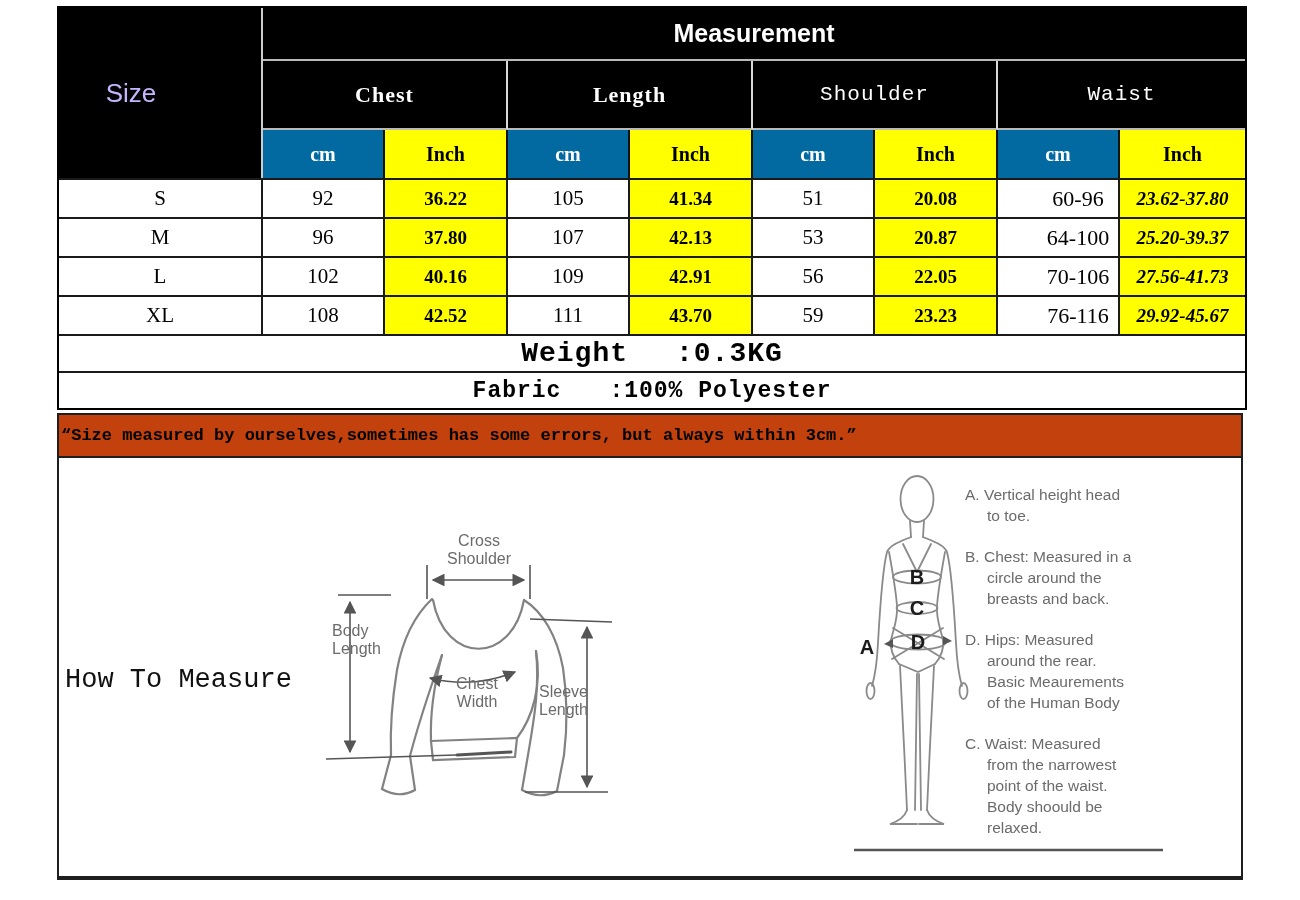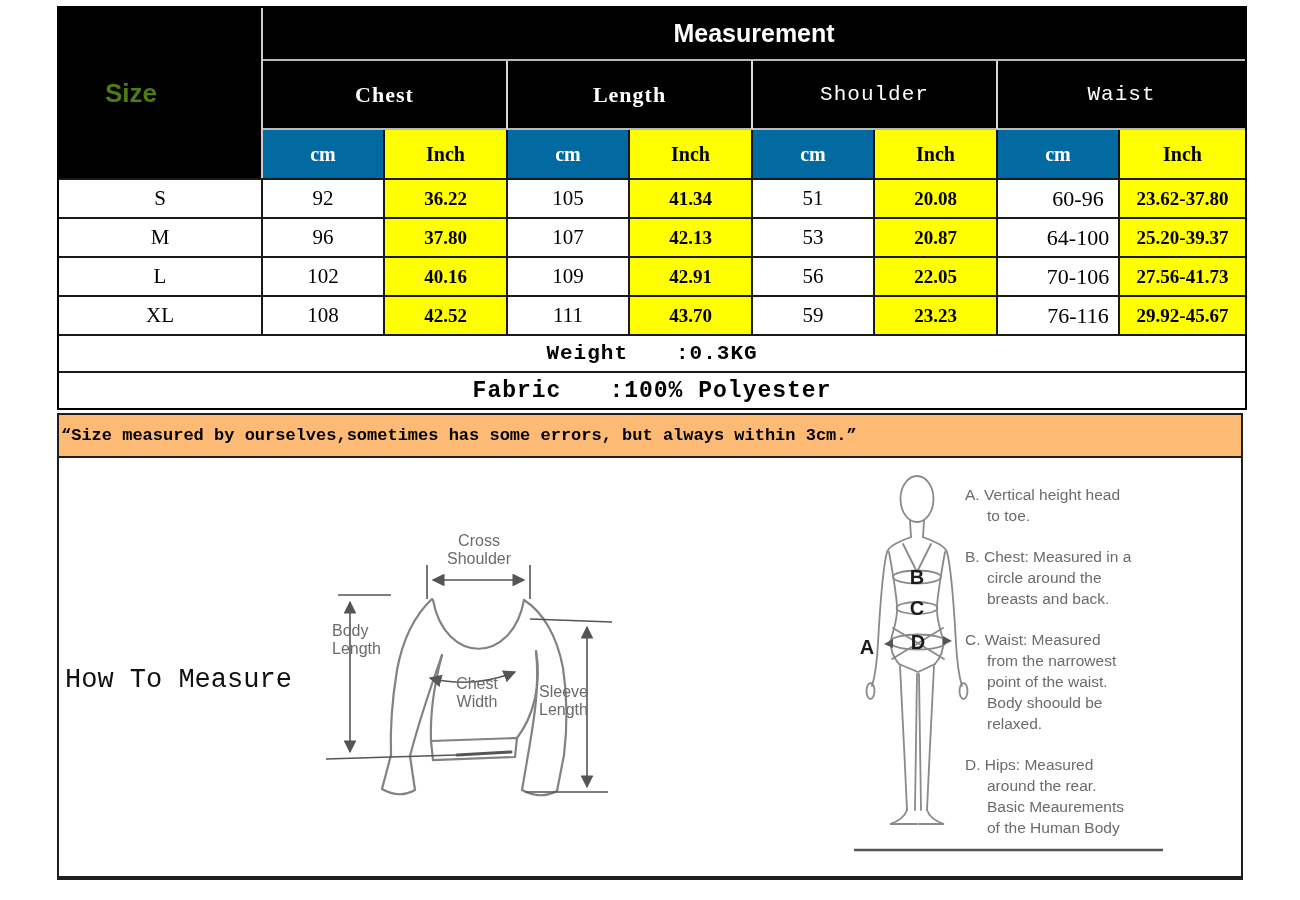--- a/index.html
+++ b/index.html
@@ -5,50 +5,50 @@
   html,body{margin:0;padding:0;background:#ffffff;}
   .page{position:relative;width:1300px;height:900px;background:#fff;overflow:hidden;
         font-family:"Liberation Serif", serif;color:#000;}
   .content{position:absolute;left:57px;top:6px;width:1186px;}
 
   
   table.size-table{border-collapse:separate;border-spacing:0;table-layout:fixed;
     width:1186px;border:2px solid #000;}
   table.size-table td, table.size-table th{padding:0;text-align:center;vertical-align:middle;overflow:hidden;}
 
-  .size-cell{background:#000;color:#4d7c0f;font-family:"Liberation Sans",sans-serif;
-    font-weight:bold;font-size:26px;border-right:2px solid #cccccc;padding-right:58px !important;}
+  .size-cell{background:#000;color:#c4b5fd;font-family:"Liberation Sans",sans-serif;
+    font-weight:normal;font-size:26px;border-right:2px solid #cccccc;padding-right:58px !important;}
   .meas-cell{background:#000;color:#fff;font-family:"Liberation Sans",sans-serif;
     font-weight:bold;font-size:25px;height:51px;border-bottom:2px solid #b9b9b9;}
   .grp{background:#000;color:#fff;height:67px;border-bottom:2px solid #b9b9b9;border-right:2px solid #d9d9d9;}
   .grp.last{border-right:none;}
   .grp-serif{font-family:"Liberation Serif",serif;font-weight:bold;font-size:22px;letter-spacing:1px;}
   .grp-mono{font-family:"Liberation Mono",monospace;font-weight:normal;font-size:21px;letter-spacing:1px;}
   .unit-cm{background:#0369a1;color:#fff;font-family:"Liberation Serif",serif;font-weight:bold;
     font-size:20px;height:48px;border-right:2px solid #111;}
   .unit-inch{background:#ffff00;color:#000;font-family:"Liberation Serif",serif;font-weight:bold;
     font-size:20px;height:48px;border-right:2px solid #111;}
   .unit-inch.last{border-right:none;}
 
   tr.data-row td{height:37px;border-top:2px solid #1a1a1a;border-right:2px solid #1a1a1a;
     font-size:21px;background:#fff;}
-  tr.data-row td:last-child{border-right:none;}
+  tr.data-row td:last-child{border-right:none;font-style:italic;}
   tr.data-row td.ycell{background:#ffff00;font-weight:bold;font-size:19px;}
   tr.data-row td.wcm{font-size:22px;padding-left:40px;}
 
   td.merged{height:35px;border-top:2px solid #1a1a1a;background:#fff;
     font-family:"Liberation Mono",monospace;font-weight:bold;}
-  .weight-line{font-size:21px;letter-spacing:1px;}
+  .weight-line{font-size:28px;letter-spacing:1px;}
   .fabric-line{font-size:23px;letter-spacing:1px;}
   .merged .val{margin-left:48px;}
 
   
   .note-row{margin-top:3px;border:2px solid #1f1f1f;height:41px;line-height:41px;
     font-family:"Liberation Mono",monospace;font-weight:bold;font-size:17px;
-    padding-left:2px;white-space:nowrap;background:#fdba74;}
+    padding-left:2px;white-space:nowrap;background:#c2410c;}
 
   
   .measure-box{position:relative;border:2px solid #1f1f1f;border-top:none;
     border-bottom-width:4px;height:418px;background:#fff;}
   .measure-box svg{position:absolute;left:0;top:0;}
   .htm-title{position:absolute;left:6px;top:207px;font-family:"Liberation Mono",monospace;
     font-size:27px;letter-spacing:0px;color:#111;white-space:nowrap;}
   .diag-label{position:absolute;font-family:"Liberation Sans",sans-serif;font-size:16px;
     line-height:18px;color:#6b6b6b;}
   .diag-label.center{text-align:center;}
@@ -256,29 +256,29 @@
         <div class="abcd-item">
           <div>A. Vertical height head</div>
           <div class="cont">to toe.</div>
         </div>
         <div class="abcd-item">
           <div>B. Chest: Measured in a</div>
           <div class="cont">circle around the</div>
           <div class="cont">breasts and back.</div>
         </div>
         <div class="abcd-item">
+          <div>D. Hips: Measured</div>
+          <div class="cont">around the rear.</div>
+          <div class="cont">Basic Meaurements</div>
+          <div class="cont">of the Human Body</div>
+        </div>
+        <div class="abcd-item">
           <div>C. Waist: Measured</div>
           <div class="cont">from the narrowest</div>
           <div class="cont">point of the waist.</div>
           <div class="cont">Body shoould be</div>
           <div class="cont">relaxed.</div>
         </div>
-        <div class="abcd-item">
-          <div>D. Hips: Measured</div>
-          <div class="cont">around the rear.</div>
-          <div class="cont">Basic Meaurements</div>
-          <div class="cont">of the Human Body</div>
-        </div>
       </div>
 
     </div>
   </div>
 </div>
 
 </body></html>

